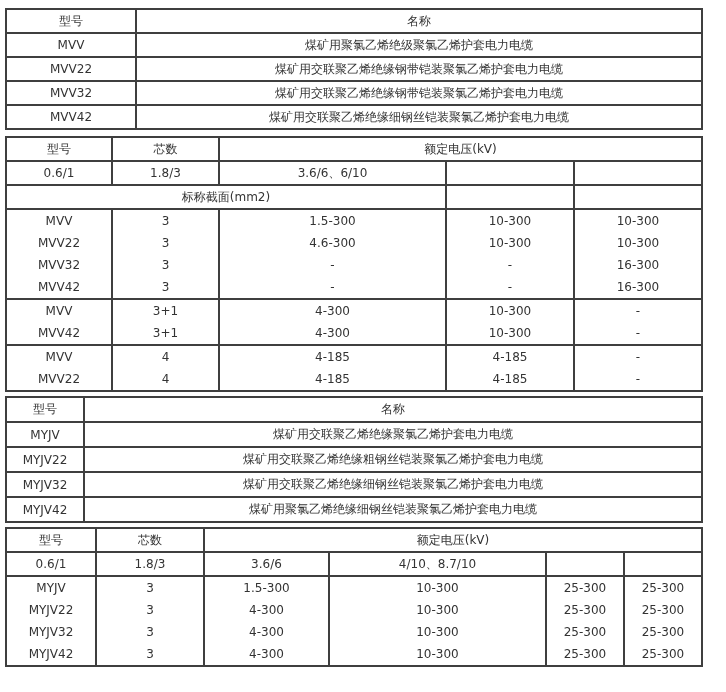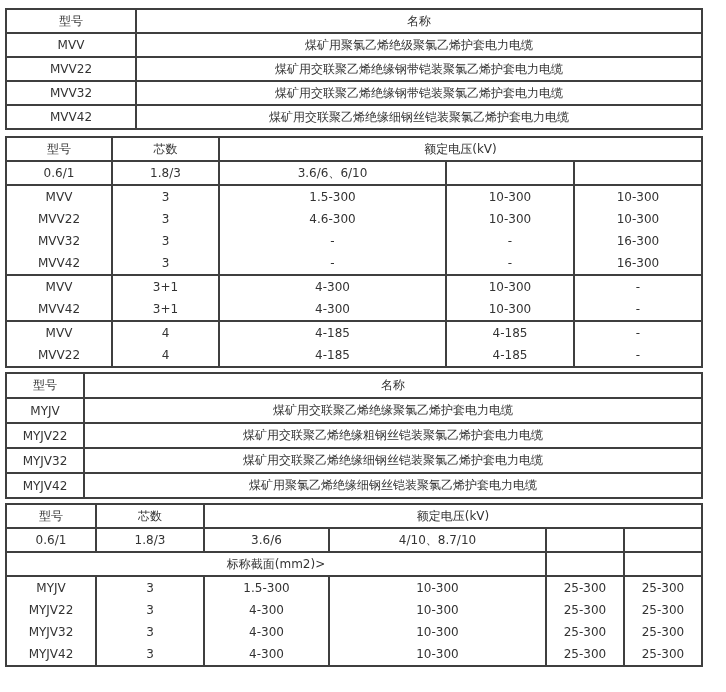--- a/index.html
+++ b/index.html
@@ -95,20 +95,25 @@
           <td colspan="3">额定电压(kV)</td>
         </tr>
         <tr class="bt">
           <td>0.6/1</td>
           <td>1.8/3</td>
           <td>3.6/6、6/10</td>
           <td></td>
           <td></td>
         </tr>
         <tr class="bt">
+          <td colspan="3">标称截面(mm2)</td>
+          <td></td>
+          <td></td>
+        </tr>
+        <tr class="bt">
           <td>MVV</td>
           <td>3</td>
           <td>1.5-300</td>
           <td>10-300</td>
           <td>10-300</td>
         </tr>
         <tr>
           <td>MVV22</td>
           <td>3</td>
           <td>4.6-300</td>
@@ -206,25 +211,20 @@
         </tr>
         <tr class="bt">
           <td>0.6/1</td>
           <td>1.8/3</td>
           <td>3.6/6</td>
           <td>4/10、8.7/10</td>
           <td></td>
           <td></td>
         </tr>
         <tr class="bt">
-          <td colspan="4">标称截面(mm2)&gt;</td>
-          <td></td>
-          <td></td>
-        </tr>
-        <tr class="bt">
           <td>MYJV</td>
           <td>3</td>
           <td>1.5-300</td>
           <td>10-300</td>
           <td>25-300</td>
           <td>25-300</td>
         </tr>
         <tr>
           <td>MYJV22</td>
           <td>3</td>

